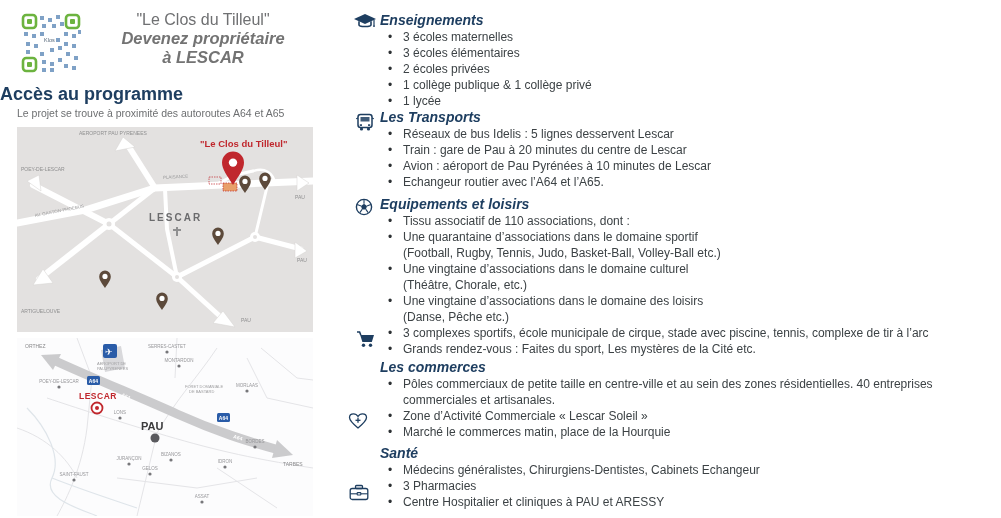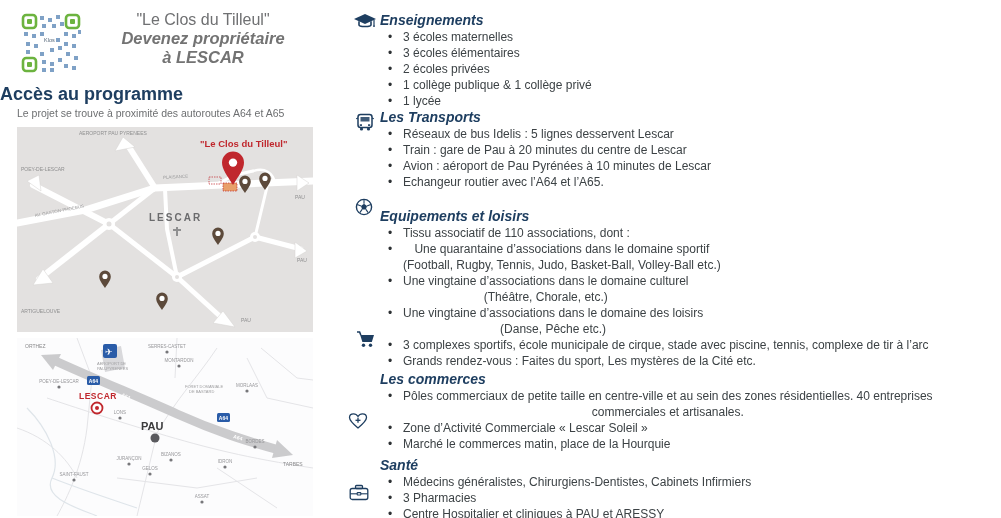--- a/index.html
+++ b/index.html
@@ -13,24 +13,24 @@
   .access-title{position:absolute;left:0;top:84px;font-size:18px;font-weight:bold;color:#1e3e60;}
   .access-sub{position:absolute;left:17px;top:107px;font-size:10.5px;color:#6d6f71;white-space:nowrap;}
   .map1{position:absolute;left:17px;top:127px;width:296px;height:205px;}
   .map2{position:absolute;left:17px;top:338px;width:296px;height:178px;}
   
   .panel{position:absolute;left:340px;top:0;width:661px;height:518px;padding-top:12px;box-sizing:border-box;}
   .sec-title{margin:0 0 0 40px;font-size:14px;line-height:17px;font-weight:bold;font-style:italic;color:#1e3e60;}
   .sec-list{list-style:none;margin:0;padding:0 0 0 48px;}
   .sec-item{display:flex;align-items:flex-start;}
   .blt{width:15px;flex:0 0 15px;font-size:12px;line-height:16px;color:#2c3033;}
-  .itx{font-size:12px;line-height:16px;color:#3c4245;white-space:pre;text-align:center;}
+  .itx{font-size:12px;line-height:16px;color:#3c4245;white-space:pre;}
   .sec{margin-top:0;}
   .sec.s2{margin-top:0;}
-  .sec.s3{margin-top:18px;}
+  .sec.s3{margin-top:6px;}
   .sec.s4{margin-top:2px;}
   .sec.s5{margin-top:5px;}
   .icons-layer{position:absolute;left:0;top:0;width:60px;height:518px;}
   .sec-icon{position:absolute;}
   .ic-grad{left:13px;top:12px;}
   .ic-bus{left:15px;top:113px;}
   .ic-ball{left:15px;top:198px;}
   .ic-cart{left:16px;top:330px;}
   .ic-heart{left:8px;top:412px;}
   .ic-case{left:9px;top:484px;}
@@ -438,21 +438,21 @@
     <span class="itx">Marché le commerces matin, place de la Hourquie</span>
   </li>
 </ul>
   </section>
 
   <section class="sec s5">
     <h3 class="sec-title">Santé</h3>
     <ul class="sec-list">
   <li class="sec-item">
     <span class="blt">•</span>
-    <span class="itx">Médecins généralistes, Chirurgiens-Dentistes, Cabinets Infirmiers</span>
+    <span class="itx">Médecins généralistes, Chirurgiens-Dentistes, Cabinets Echangeur</span>
   </li>
 
   <li class="sec-item">
     <span class="blt">•</span>
     <span class="itx">3 Pharmacies</span>
   </li>
 
   <li class="sec-item">
     <span class="blt">•</span>
     <span class="itx">Centre Hospitalier et cliniques à PAU et ARESSY</span>

